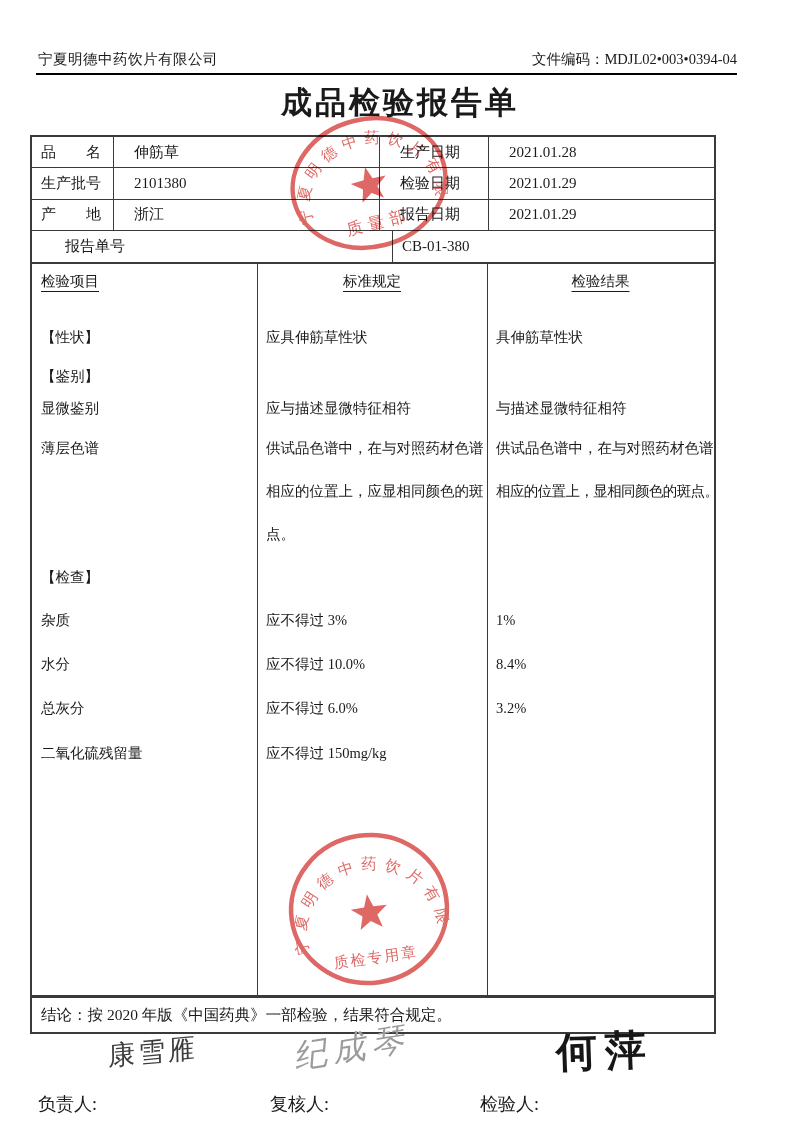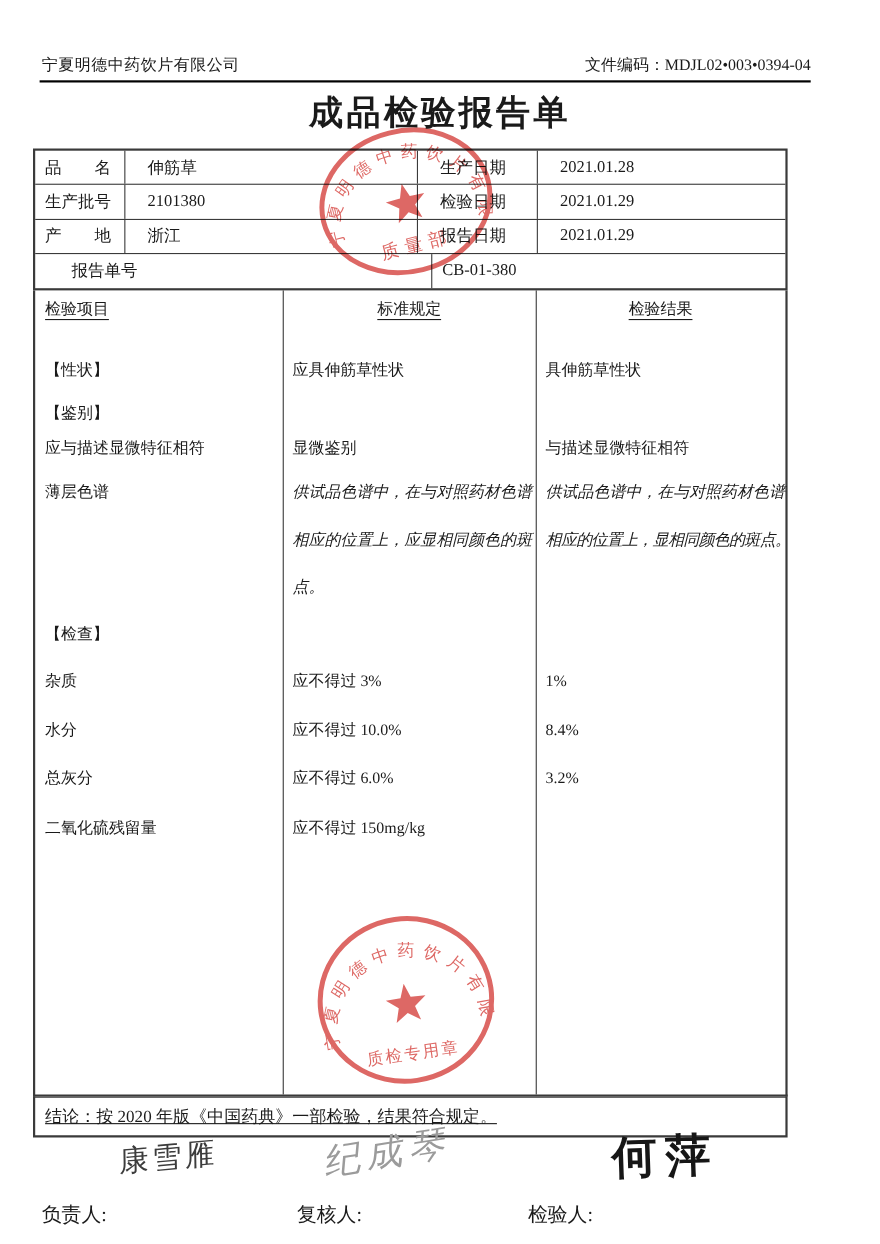--- a/index.html
+++ b/index.html
@@ -48,30 +48,29 @@
   .vline-2 { left: 455px; }
   .r-row {
     position: absolute; left: 0; width: 682px;
     display: grid; grid-template-columns: 225px 230px 227px;
   }
   .r-cell { padding-left: 9px; line-height: 43px; }
   .r-cell.mid, .r-cell.res { }
   .r-row.head .r-cell { line-height: 26px; }
   .r-row.head .mid, .r-row.head .res { padding: 0; text-align: center; }
   .r-head-label { text-decoration: underline; text-underline-offset: 5px; }
-  .para-line { white-space: nowrap; line-height: 43px; font-style: italic; }
+  .para-line { white-space: nowrap; line-height: 43px; }
   .para-tight { letter-spacing: -0.6px; }
 
   
   .conclusion-box {
     position: absolute; left: 30px; top: 997px; width: 686px; height: 37px;
     border: 2px solid #3a3a3a; border-top: 1px solid #3a3a3a;
     display: flex; align-items: center; padding-left: 9px;
     font-size: 15.5px;
-    text-decoration: underline;
   }
   .sig-label { position: absolute; top: 1092px; font-size: 18px; }
   .sig-label.resp { left: 38px; }
   .sig-label.rev  { left: 270px; }
   .sig-label.insp { left: 480px; }
 
   .signature { position: absolute; font-family: "DejaVu Serif", serif; white-space: nowrap; }
   .sig-1 { left: 108px; top: 1034px; font-size: 27px; color: #3c3c3c;
            transform: rotate(-5deg) skewX(-4deg); letter-spacing: 3px; }
   .sig-2 { left: 293px; top: 1026px; font-size: 33px; color: #9b9b9b; font-style: italic;
@@ -138,22 +137,22 @@
       <div class="r-cell res">具伸筋草性状</div>
     </div>
 
     <div class="r-row" style="top:91px">
       <div class="r-cell">【鉴别】</div>
       <div class="r-cell mid"></div>
         <div class="r-cell res"></div>
     </div>
 
     <div class="r-row" style="top:123px">
+      <div class="r-cell">显微鉴别</div>
       <div class="r-cell mid">应与描述显微特征相符</div>
-      <div class="r-cell">显微鉴别</div>
       <div class="r-cell res">与描述显微特征相符</div>
     </div>
 
     <div class="r-row" style="top:163px">
       <div class="r-cell">薄层色谱</div>
       <div class="r-cell mid">
         <div class="para-line">供试品色谱中，在与对照药材色谱</div>
         <div class="para-line">相应的位置上，应显相同颜色的斑</div>
         <div class="para-line">点。</div>
       </div>

